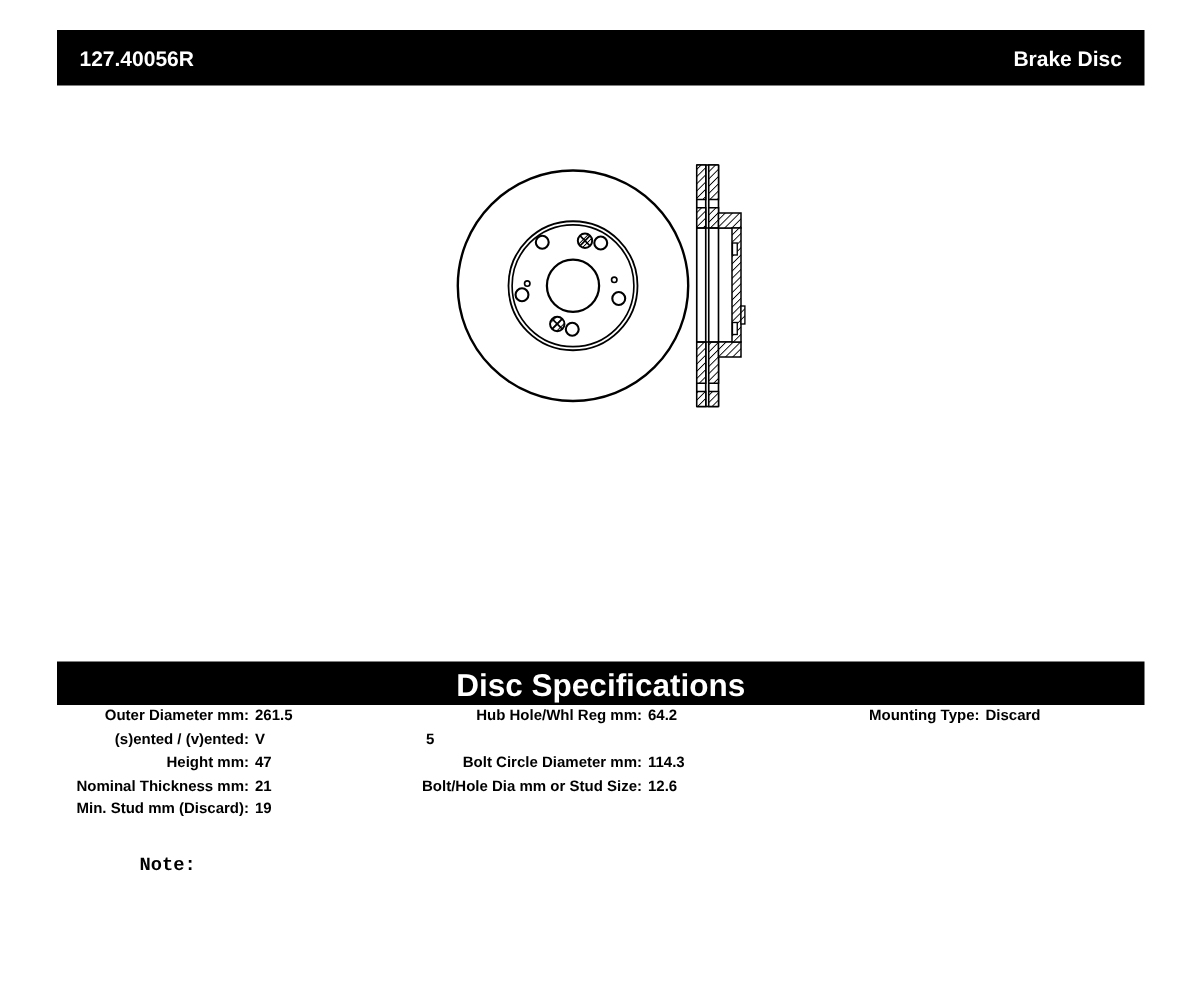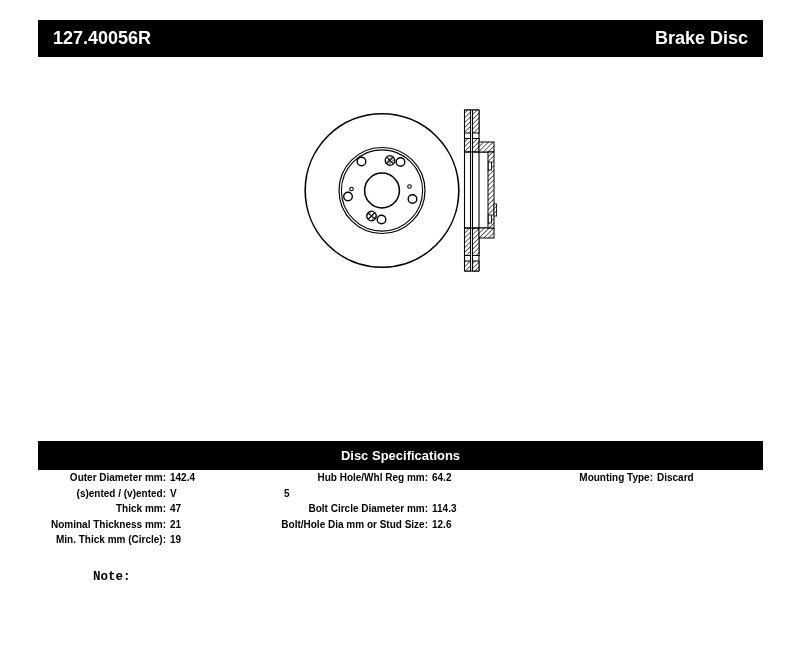--- a/index.html
+++ b/index.html
@@ -5,22 +5,22 @@
   html,body{margin:0;padding:0;}
   body{
     width:800px;height:655px;position:relative;background:#ffffff;
     font-family:"Liberation Sans",sans-serif;font-weight:bold;color:#000;
     overflow:hidden;
   }
   .bar{
     position:absolute;left:38px;width:725px;background:#000;color:#fff;
     display:flex;align-items:center;box-sizing:border-box;
   }
-  .header-bar{top:20px;height:37px;font-size:18px;justify-content:space-between;padding:0 15px;}
-  .spec-bar{top:441px;height:29px;font-size:13px;justify-content:center;}
+  .header-bar{top:20px;height:37px;font-size:14px;justify-content:space-between;padding:0 15px;}
+  .spec-bar{top:441px;height:29px;font-size:21px;justify-content:center;align-items:flex-end;}
   .drawing-svg{position:absolute;left:0;top:0;pointer-events:none;}
   .spec-col{position:absolute;top:470px;font-size:10px;}
   .spec-row{display:flex;line-height:15.55px;white-space:nowrap;}
   .spec-label{display:inline-block;text-align:right;}
   .col1 .spec-label{width:128px;}
   .col2 .spec-label{width:148px;}
   .col3 .spec-label{width:113px;}
   .spec-value{padding-left:4px;text-align:left;}
   .col1{left:38px;}
   .col2{left:280px;}
@@ -104,36 +104,36 @@
   </g>
 </svg>
 
 <div class="spec-bar bar">
   <span>Disc Specifications</span>
 </div>
 
 <div class="spec-col col1">
   <div class="spec-row">
     <span class="spec-label">Outer Diameter mm:</span>
-    <span class="spec-value">142.4</span>
+    <span class="spec-value">261.5</span>
   </div>
   <div class="spec-row">
     <span class="spec-label">(s)ented / (v)ented:</span>
     <span class="spec-value">V</span>
   </div>
   <div class="spec-row">
-    <span class="spec-label">Thick mm:</span>
+    <span class="spec-label">Height mm:</span>
     <span class="spec-value">47</span>
   </div>
   <div class="spec-row">
     <span class="spec-label">Nominal Thickness mm:</span>
     <span class="spec-value">21</span>
   </div>
   <div class="spec-row">
-    <span class="spec-label">Min. Thick mm (Circle):</span>
+    <span class="spec-label">Min. Stud mm (Discard):</span>
     <span class="spec-value">19</span>
   </div>
 </div>
 
 <div class="spec-col col2">
   <div class="spec-row">
     <span class="spec-label">Hub Hole/Whl Reg mm:</span>
     <span class="spec-value">64.2</span>
   </div>
   <div class="spec-row">

